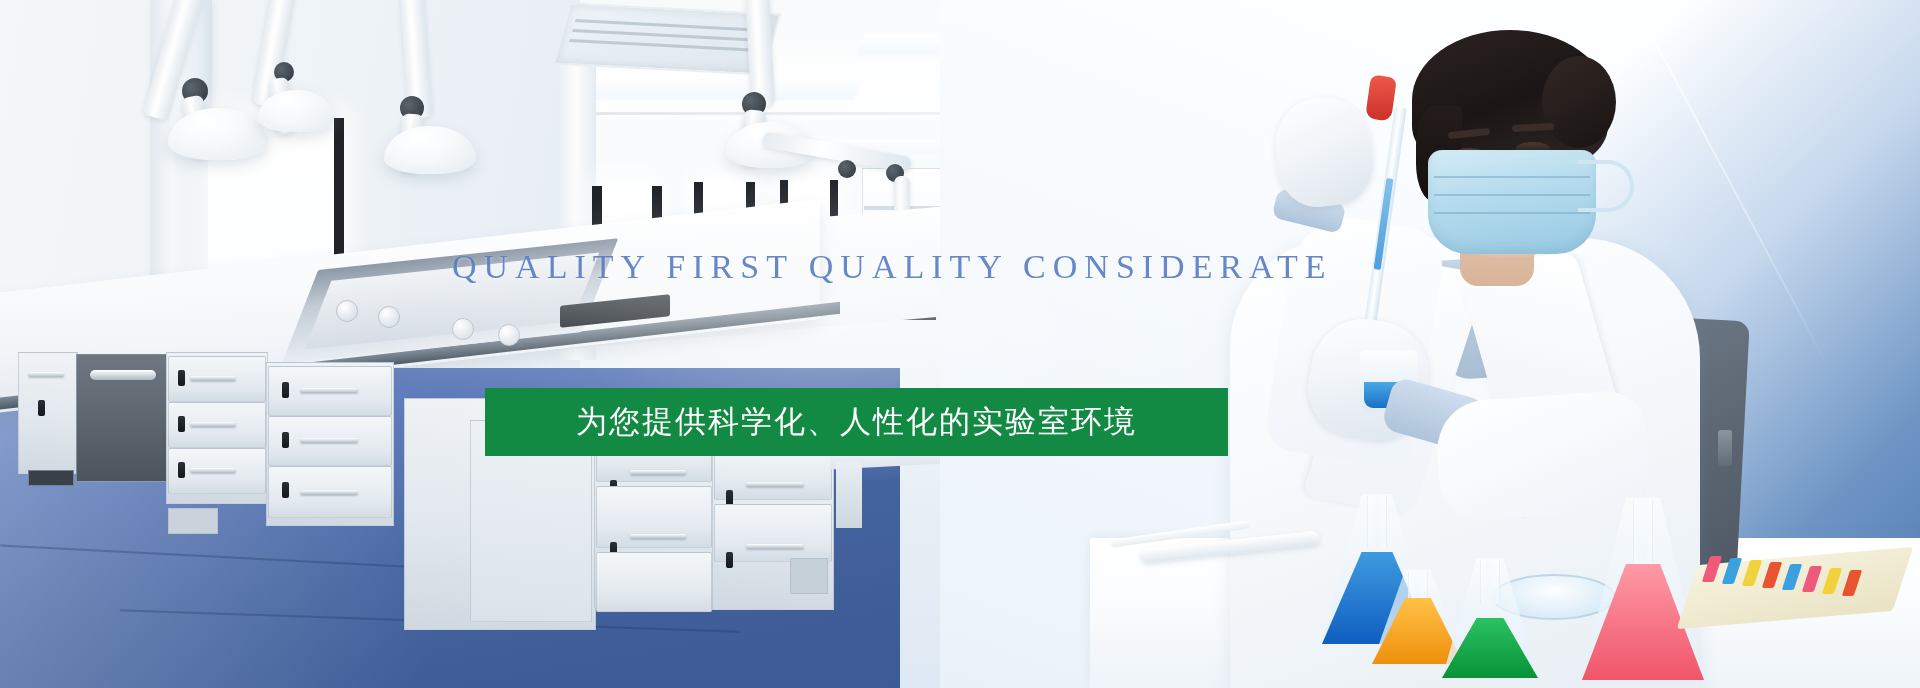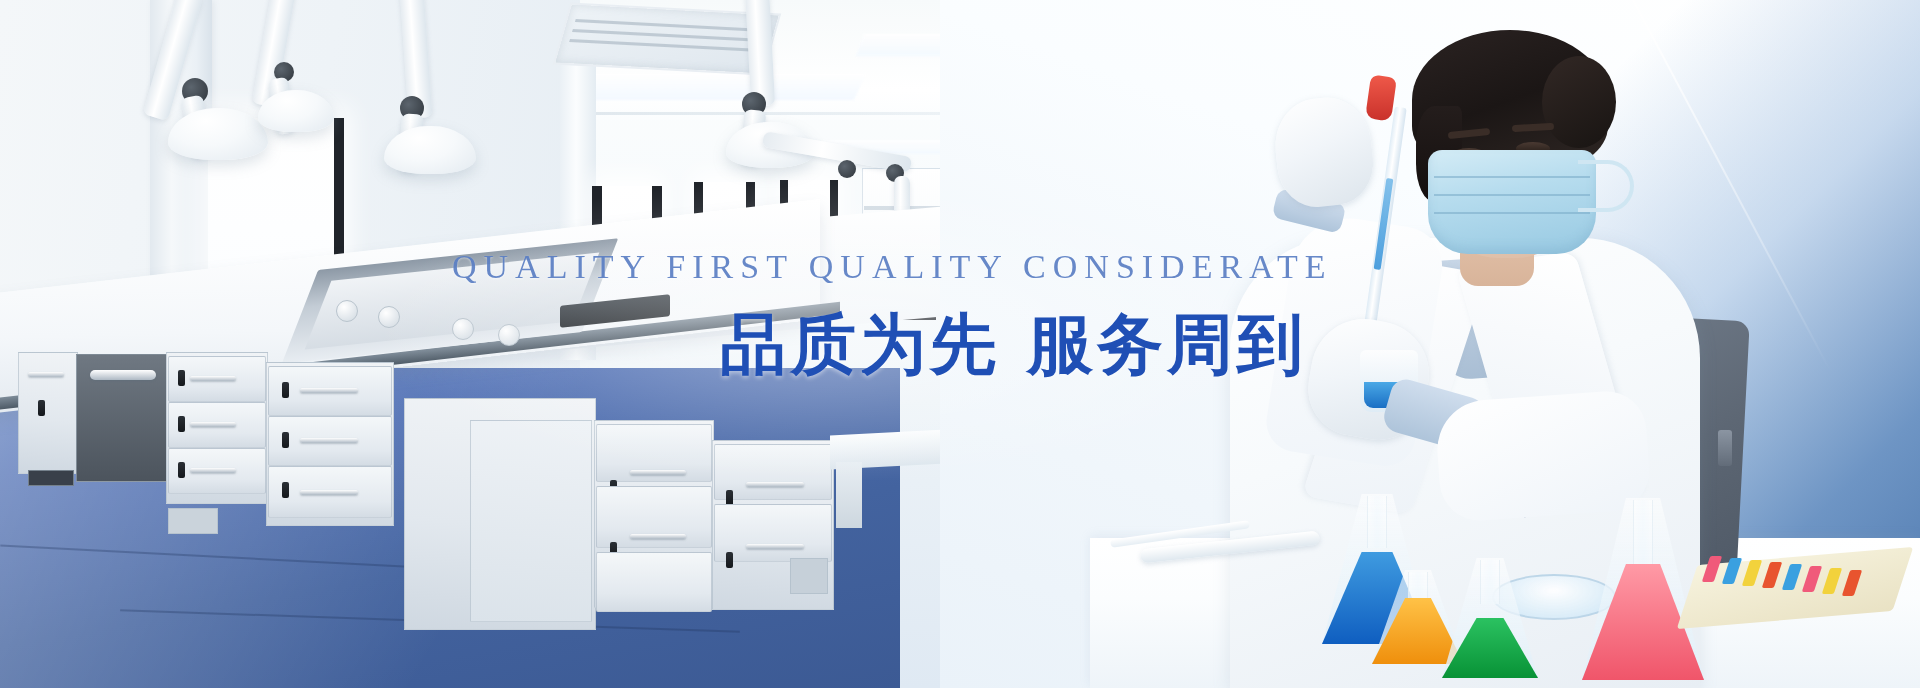--- a/index.html
+++ b/index.html
@@ -629,17 +629,19 @@
     <div class="tube" style="left:1826px;top:568px;background:#f2d23c;transform:skewX(-18deg);"></div>
     <div class="tube" style="left:1846px;top:570px;background:#e8542f;transform:skewX(-18deg);"></div>
 
   </div>
 
   <div class="overlay">
     <div class="haze"></div>
 
     <div class="eng-line">QUALITY FIRST  QUALITY  CONSIDERATE</div>
 
-    <div class="cn-head">品质为先 服务周到</div>
-
+
+    <div class="green-bar">
+      <span>为您提供科学化、人性化的实验室环境</span>
+    </div>
   </div>
 
 </div>
 
 </body></html>

